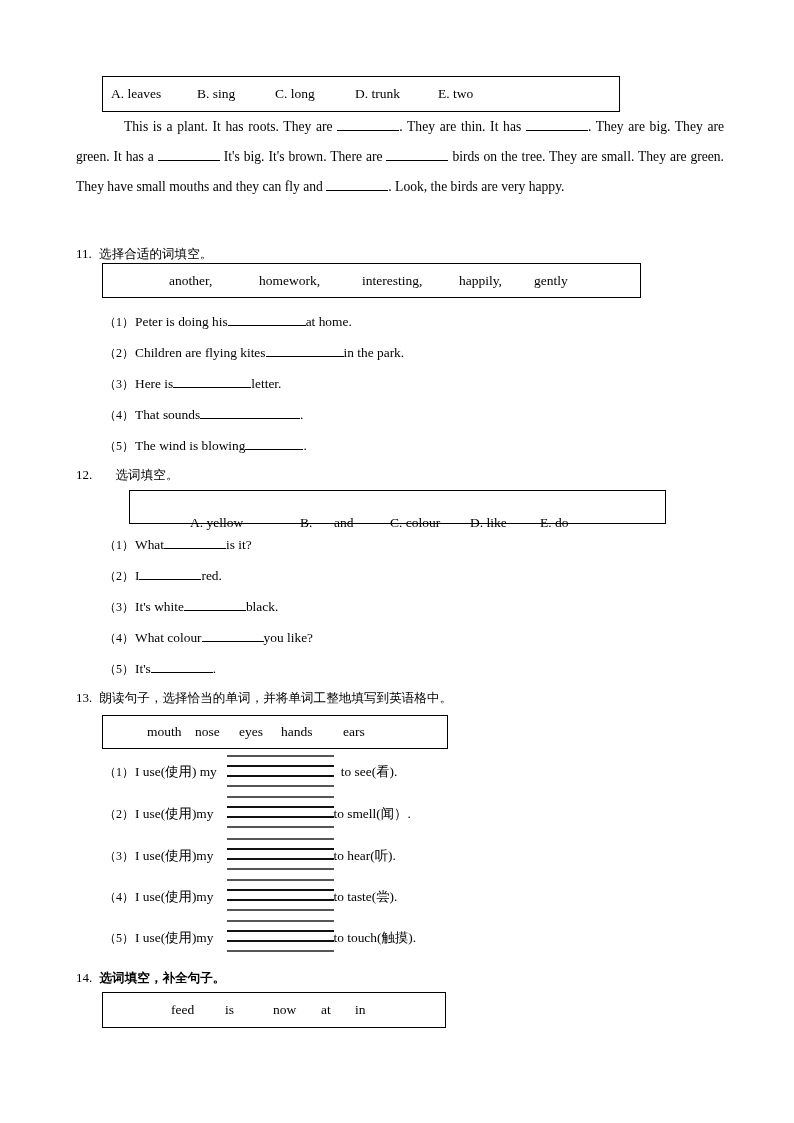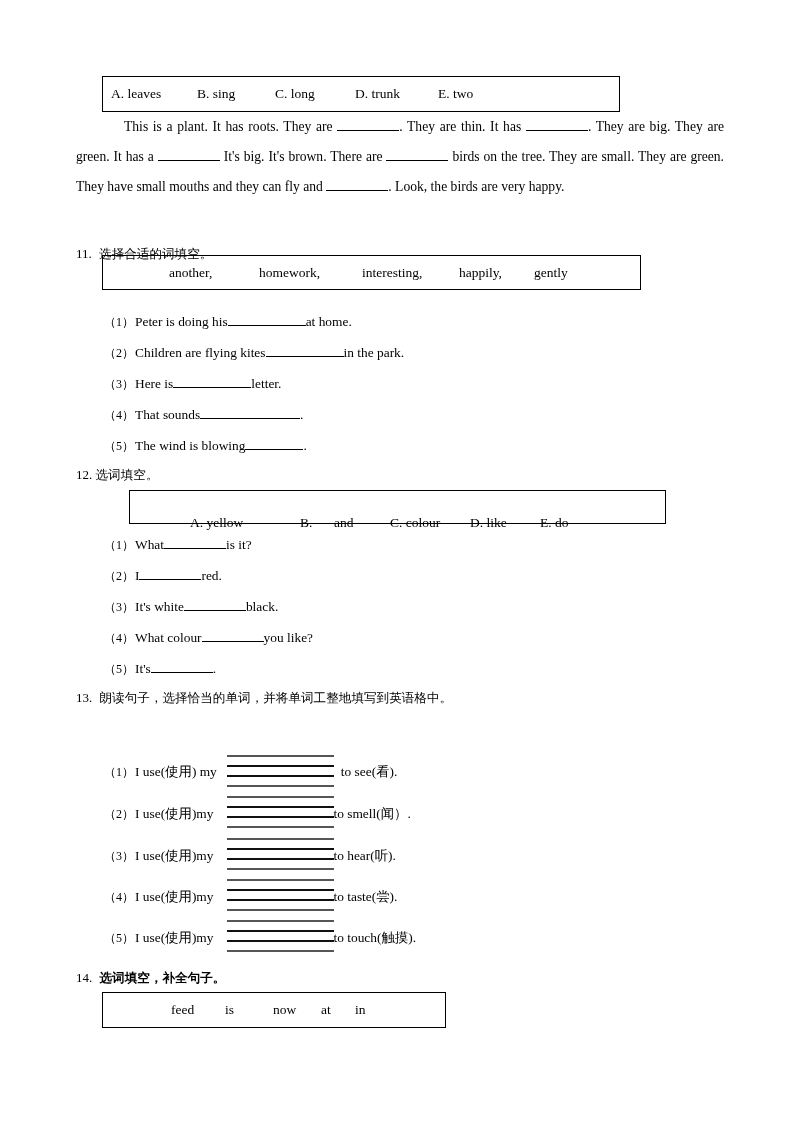--- a/index.html
+++ b/index.html
@@ -127,21 +127,21 @@
     </div>
   </div>
 
   <div class="passage" id="passage-host"><span class="indent"></span><span>This is a plant. It has roots. They are </span><span class="blank-inline" style="width: 62px;"></span><span>. They are thin. It has </span><span class="blank-inline" style="width: 62px;"></span><span>. They are big. They are green. It has a </span><span class="blank-inline" style="width: 62px;"></span><span> It's big. It's brown. There are </span><span class="blank-inline" style="width: 62px;"></span><span> birds on the tree. They are small. They are green. They have small mouths and they can fly and </span><span class="blank-inline" style="width: 62px;"></span><span>. Look, the birds are very happy.</span></div>
 
   <div class="qhead" style="left:76px; top:246px;">
     <span class="num">11.</span>
     <span class="txt" style="margin-left:4px;margin-top:12px;">选择合适的词填空。</span>
   </div>
 
-  <div class="wordbox" style="left:102px; top:255px; width:539px; height:35px;">
+  <div class="wordbox" style="left:102px; top:263px; width:539px; height:35px;">
     <div class="inner serif" style="padding-left:66px;">
       <span class="w" style="width:90px;">another,</span>
       <span class="w" style="width:103px;">homework,</span>
       <span class="w" style="width:97px;">interesting,</span>
       <span class="w" style="width:75px;">happily,</span>
       <span class="w">gently</span>
     </div>
   </div>
 
   <div class="subitem" style="left:104px; top:312px;">
@@ -170,21 +170,21 @@
   </div>
   <div class="subitem" style="left:104px; top:436px;">
     <span class="label">（5）</span>
     <span>The wind is blowing</span>
     <span class="ul-fill" style="width:58px;"></span>
     <span>.</span>
   </div>
 
   <div class="qhead" style="left:76px; top:467px;">
     <span class="num">12.</span>
-    <span class="txt" style="margin-left:0;">选词填空。</span>
+    <span class="txt" style="margin-left:20px;">选词填空。</span>
   </div>
 
   <div class="wordbox" style="left:129px; top:490px; width:537px; height:34px;">
     <div class="inner serif" style="padding-left:60px;">
       <span class="w" style="width:110px;">A. yellow</span>
       <span class="w" style="width:34px;">B.</span>
       <span class="w" style="width:56px;">and</span>
       <span class="w" style="width:80px;margin-top:32px;">C. colour</span>
       <span class="w" style="width:70px;">D. like</span>
       <span class="w">E. do</span>
@@ -220,20 +220,29 @@
     <span>It's </span>
     <span class="ul-fill" style="width:62px;"></span>
     <span>.</span>
   </div>
 
   <div class="qhead" style="left:76px; top:690px;">
     <span class="num">13.</span>
     <span class="txt" style="margin-left:4px;">朗读句子，选择恰当的单词，并将单词工整地填写到英语格中。</span>
   </div>
 
+  <div class="wordbox" style="left:102px; top:715px; width:346px; height:34px;">
+    <div class="inner serif" style="padding-left:44px;">
+      <span class="w" style="width:48px;">mouth</span>
+      <span class="w" style="width:44px;">nose</span>
+      <span class="w" style="width:42px;">eyes</span>
+      <span class="w" style="width:62px;">hands</span>
+      <span class="w">ears</span>
+    </div>
+  </div>
 
   <div class="subitem" style="left:104px; top:763px;">
     <span class="label">（1）</span>
     <span>I use(使用) my</span>
     <span style="display:inline-block;width:124px;"></span>
     <span>to see(看).</span>
   </div>
   <div class="grid4" style="left:227px; top:755px; width:107px; height:34px;">
     <div class="ln" style="top:0px;"></div>
     <div class="ln mid" style="top:10px;"></div>

